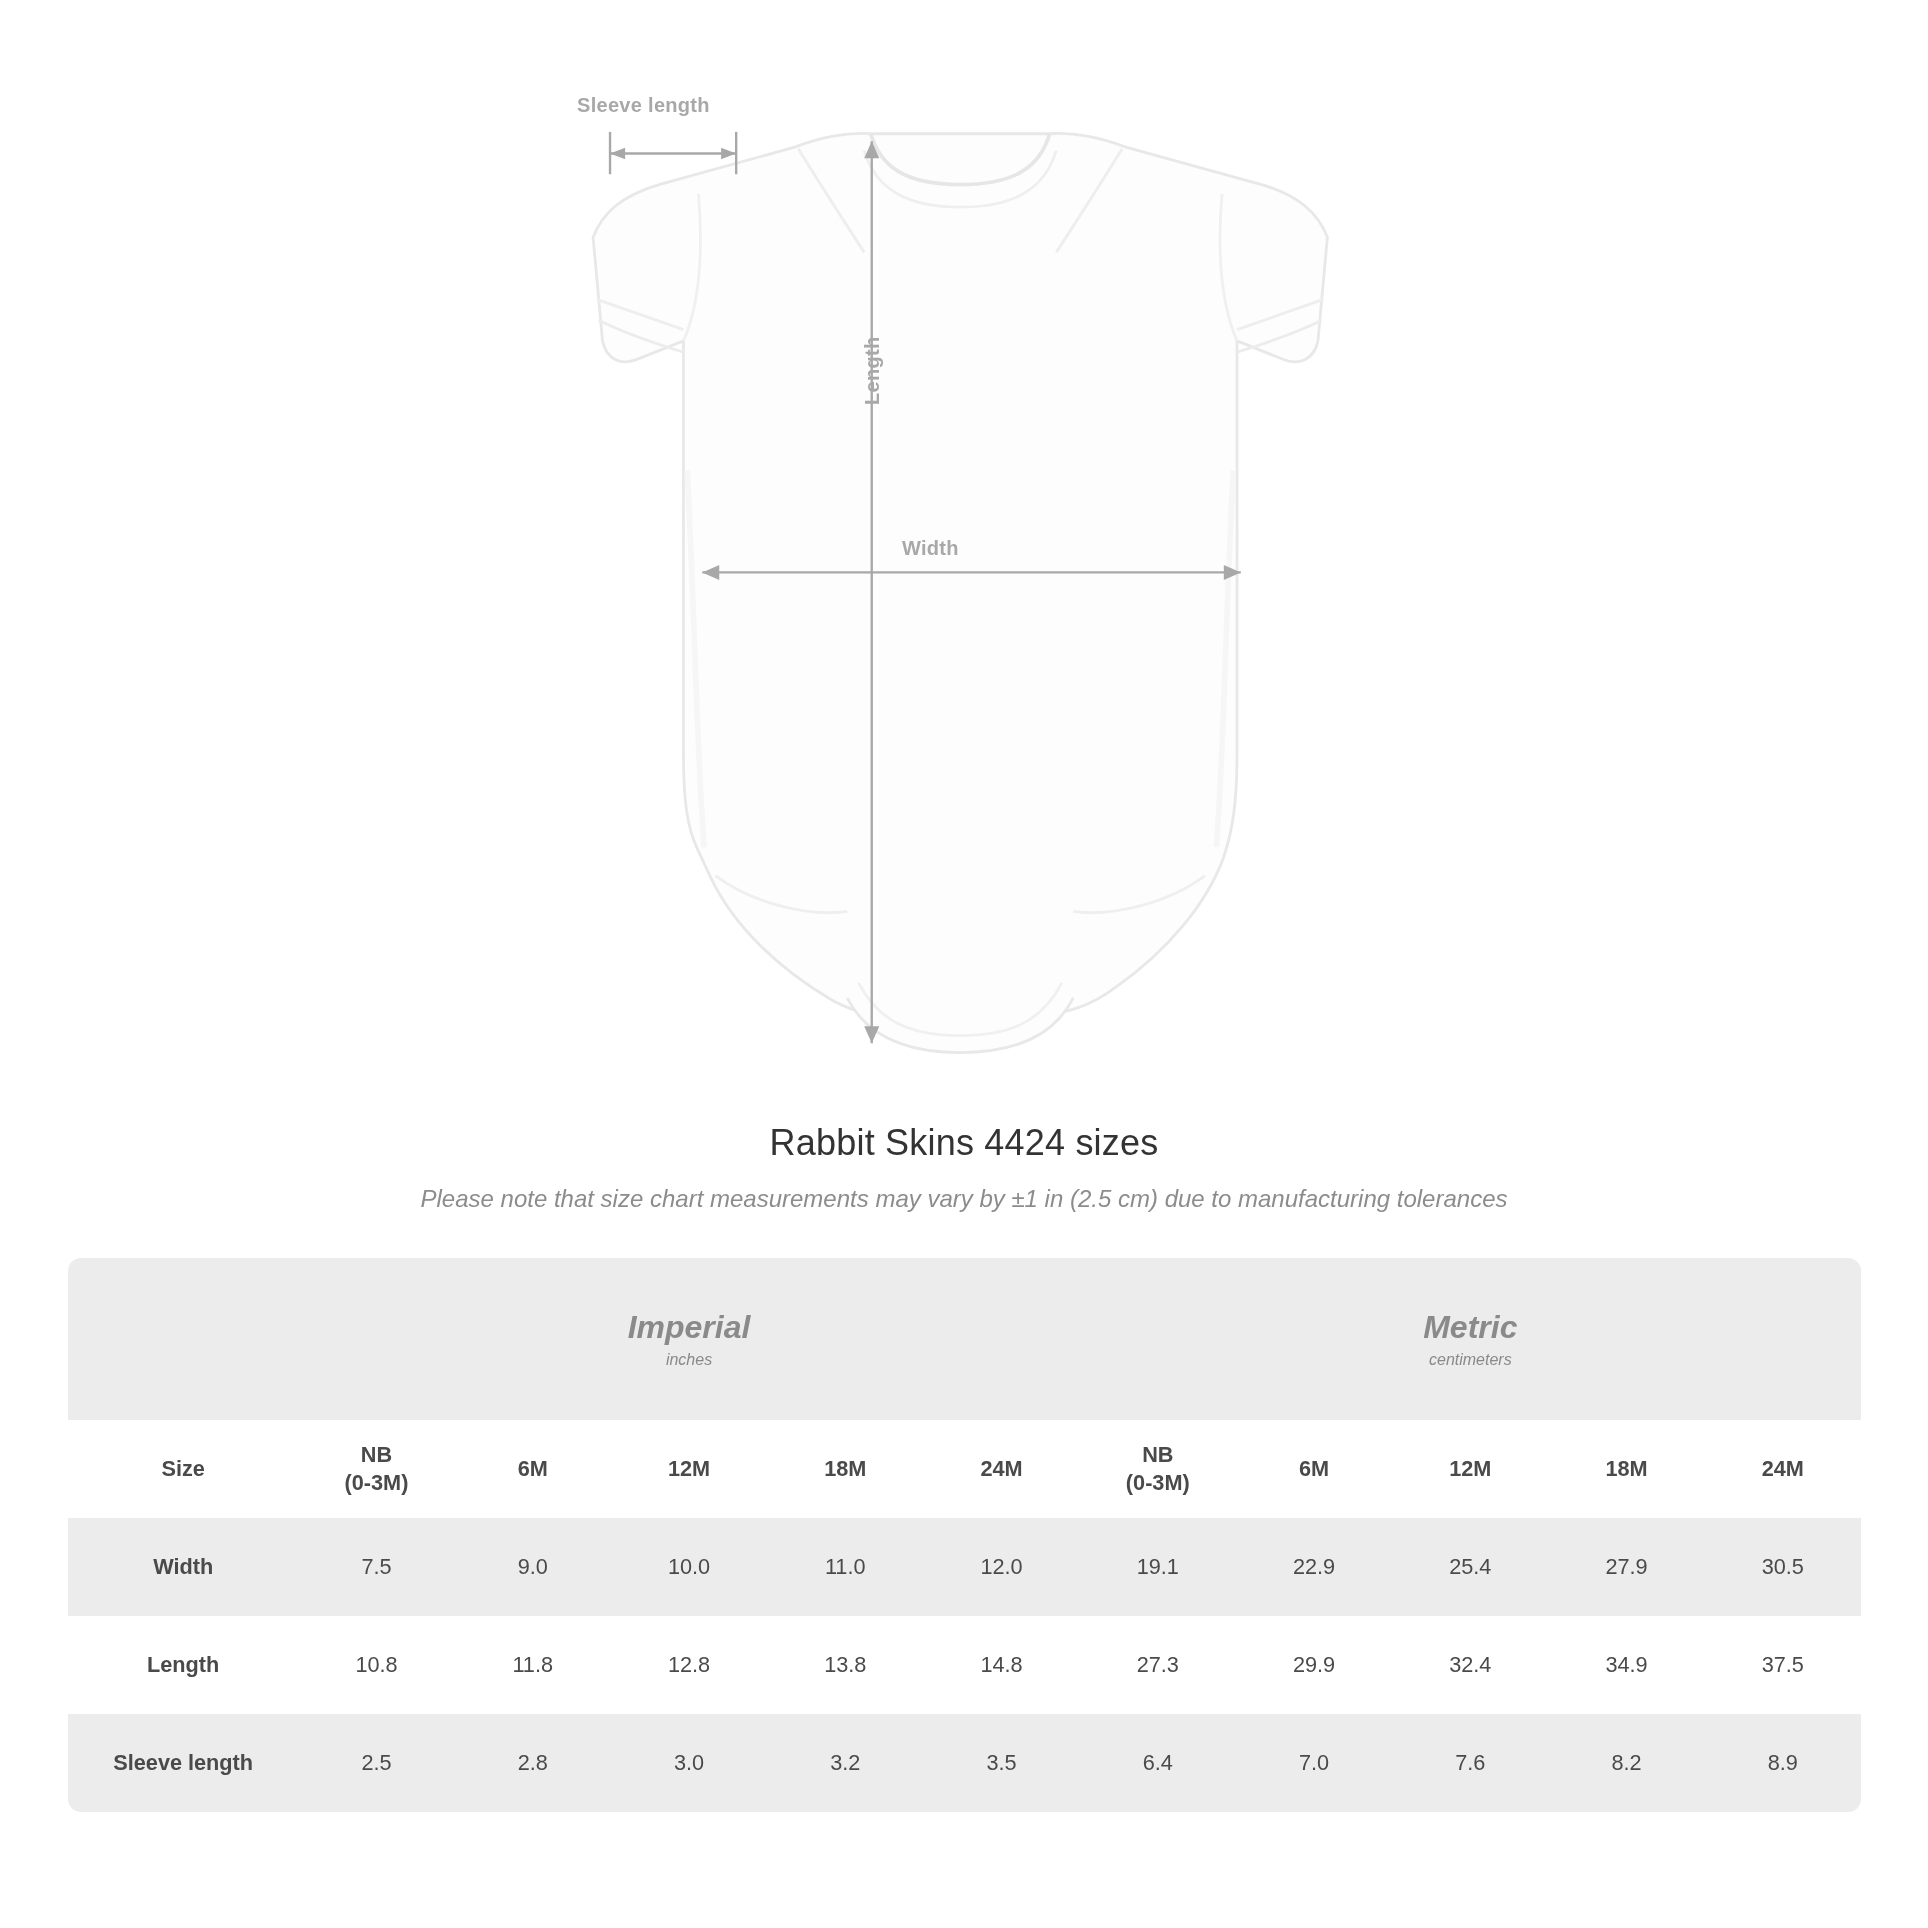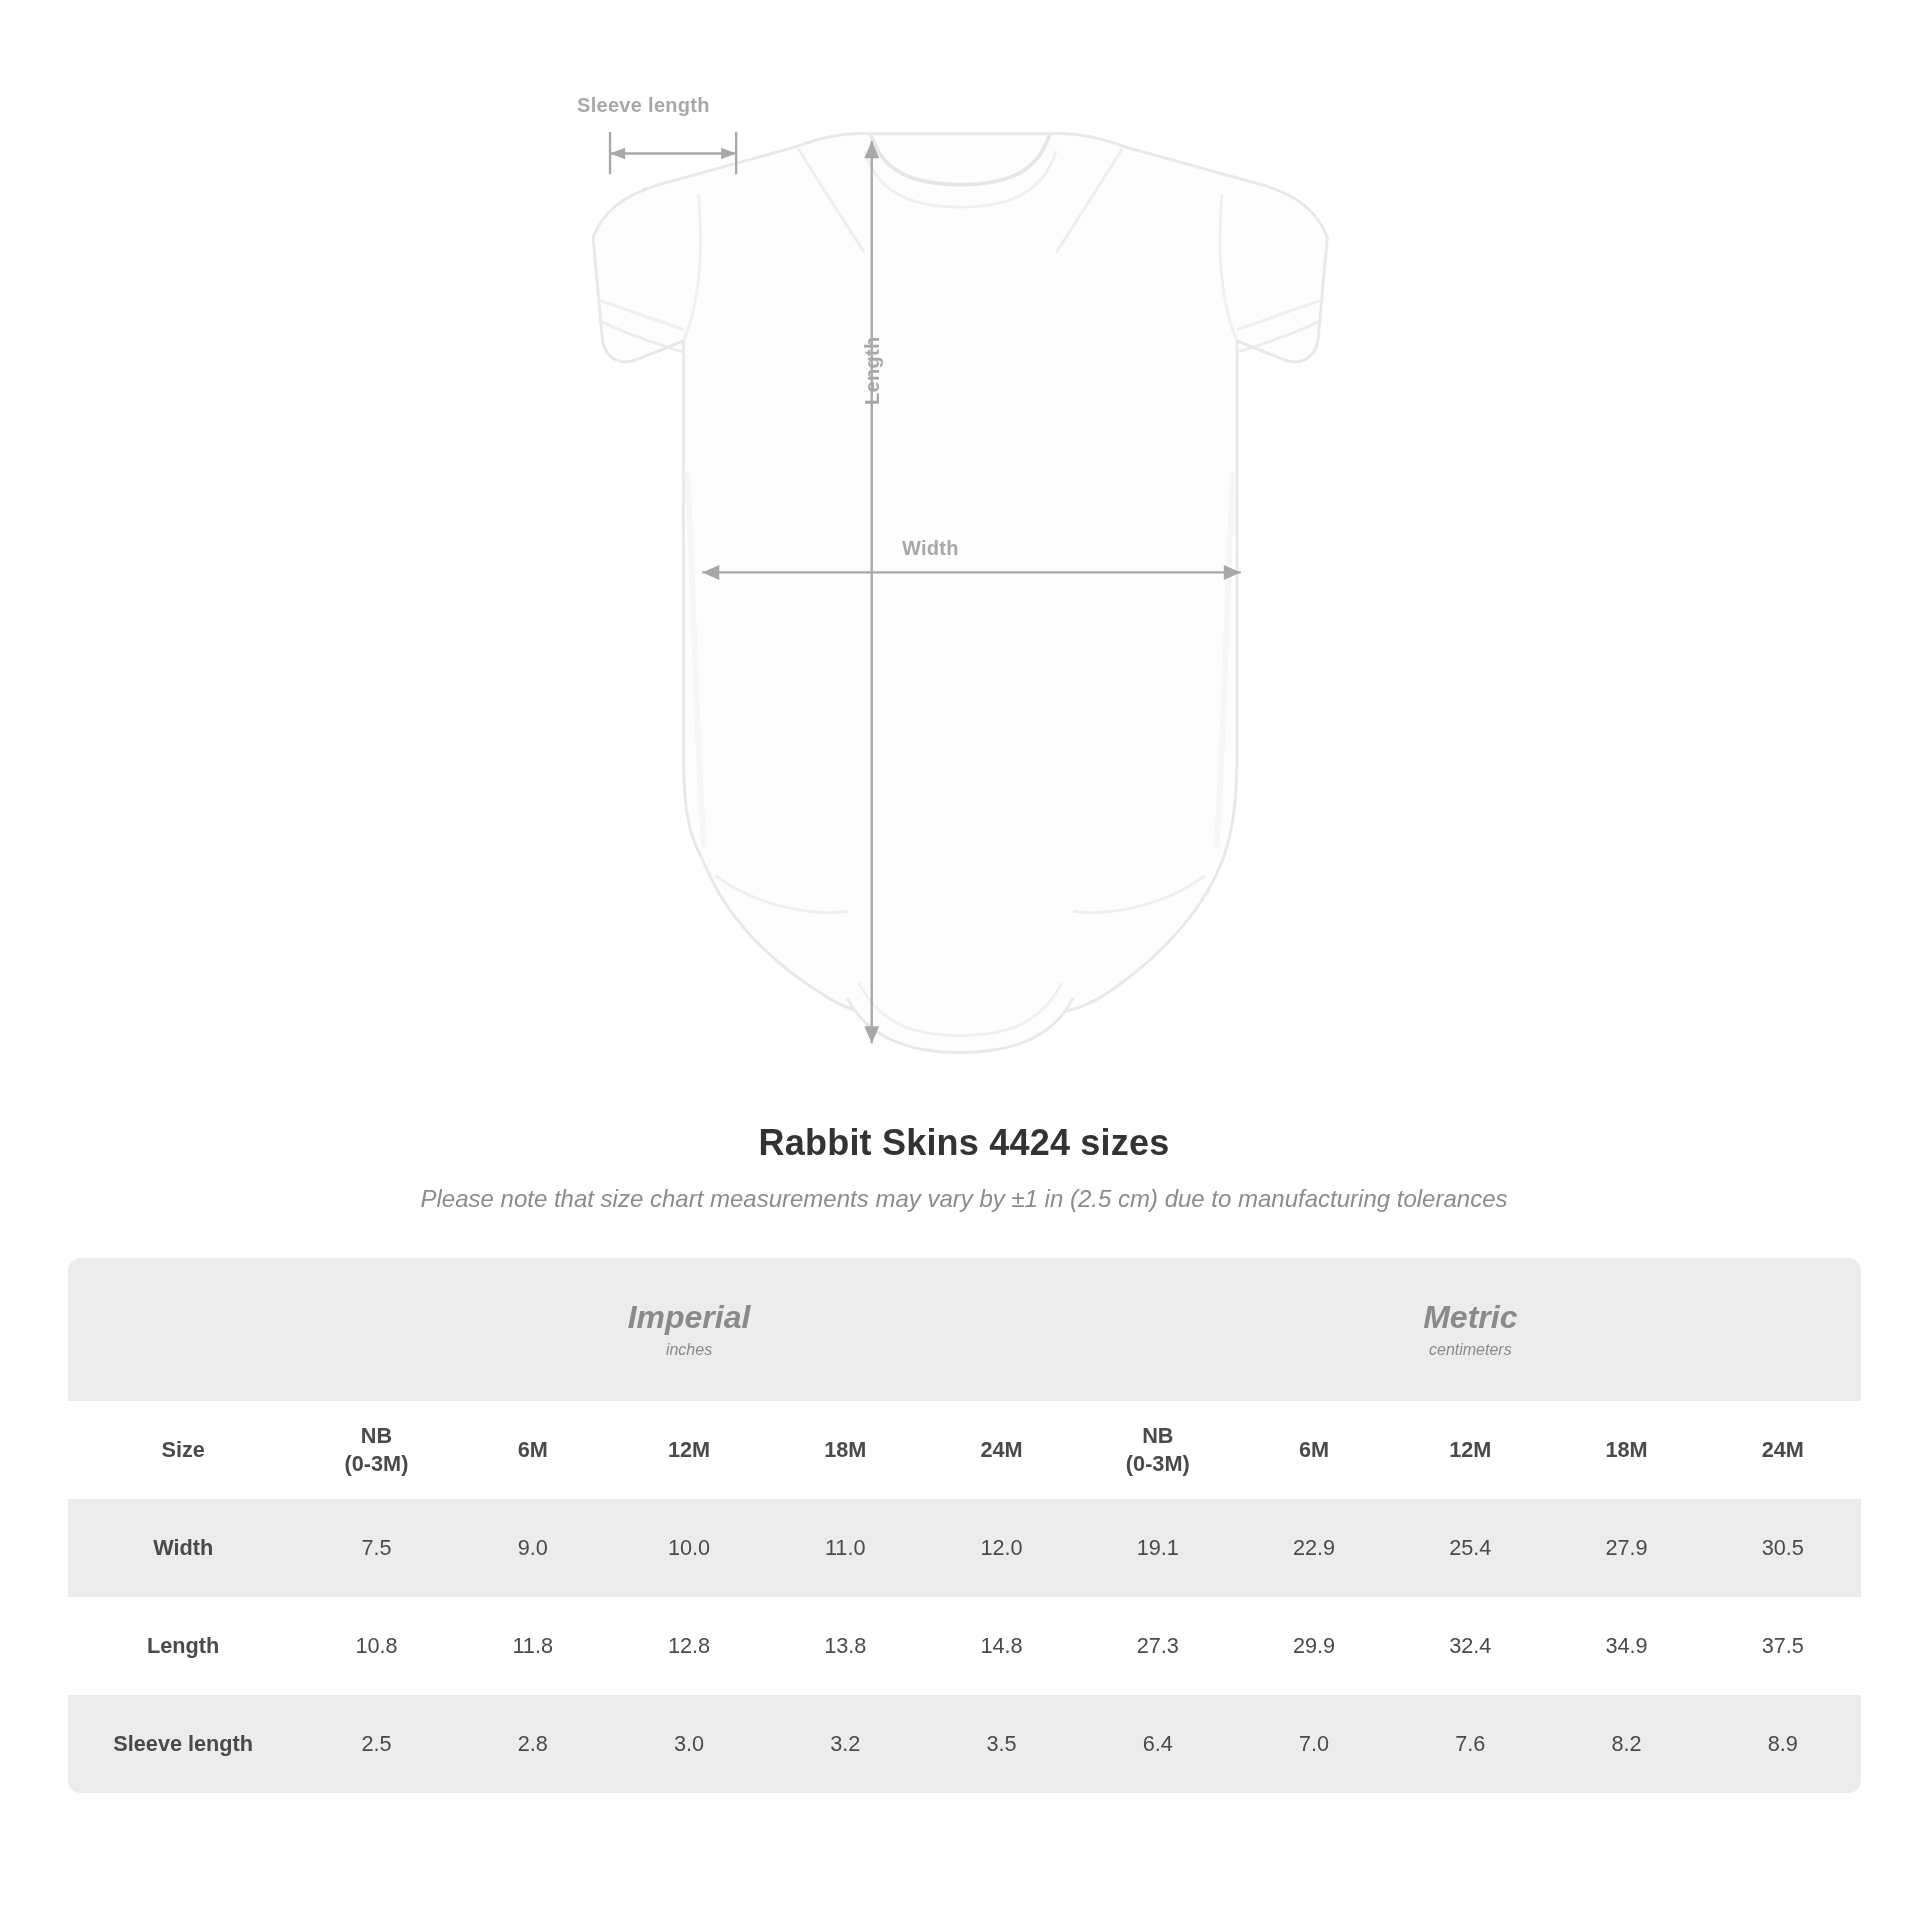--- a/index.html
+++ b/index.html
@@ -49,21 +49,21 @@
     transform-origin: left top;
   }
 
   
   .title-block {
     text-align: center;
     margin-top: 11.3px;
   }
   .chart-title {
     font-size: 36px;
-    font-weight: bold;
+    font-weight: normal;
     color: #333333;
     margin: 0;
     letter-spacing: 0.2px;
   }
   .chart-note {
     font-size: 24px;
     font-style: italic;
     color: #8c8c8c;
     margin: 21px 0 0 0;
   }
@@ -79,21 +79,21 @@
   }
   table.size-table td, table.size-table th {
     text-align: center;
     vertical-align: middle;
     font-size: 21.7px;
     color: #4a4a4a;
     border: none;
     padding: 0;
   }
   .unit-row td {
-    height: 143px;
+    height: 162px;
     background: #ececec;
   }
   .unit-row td.first {
     border-top-left-radius: 13px;
   }
   .unit-row td.last {
     border-top-right-radius: 13px;
   }
   .unit-name {
     font-size: 32px;

